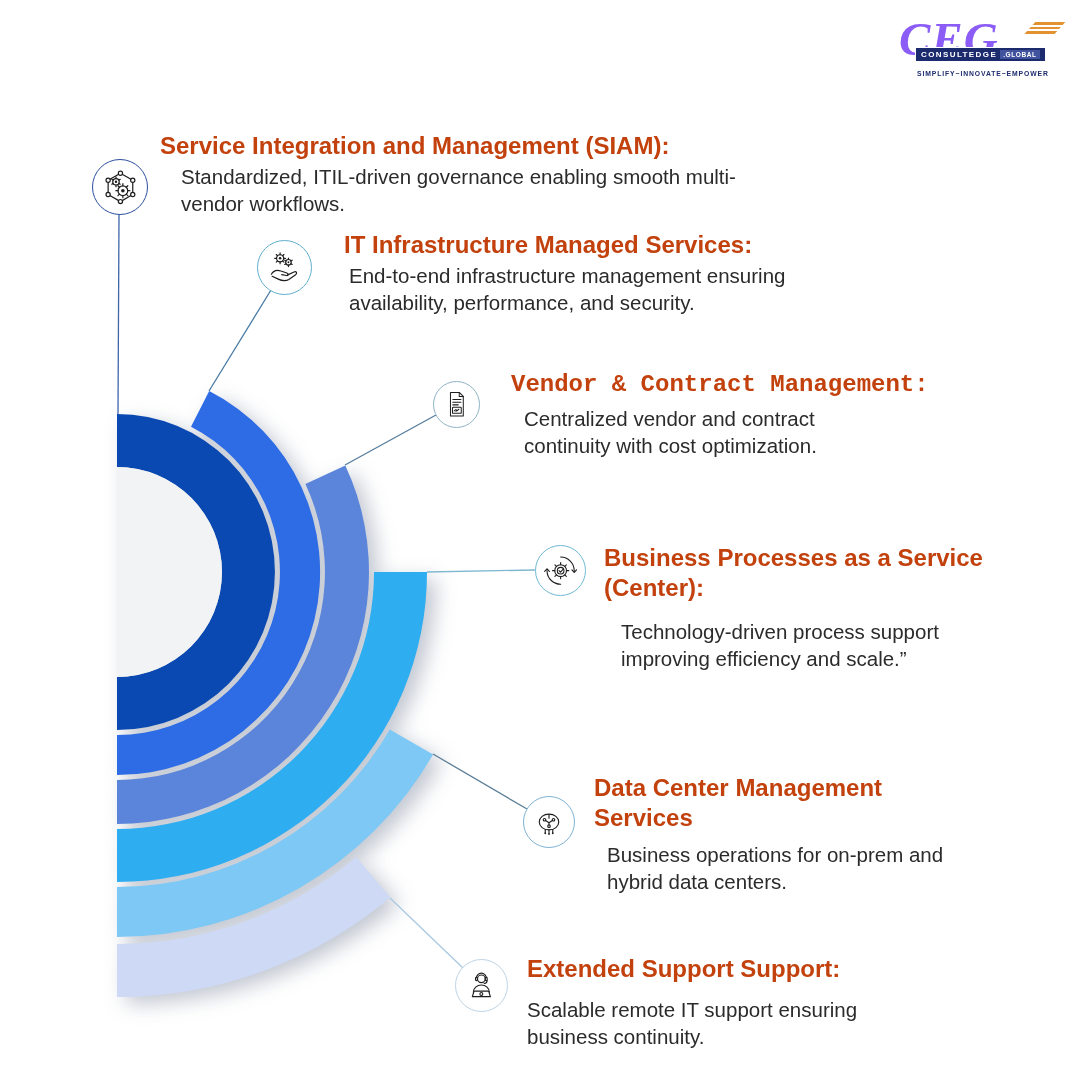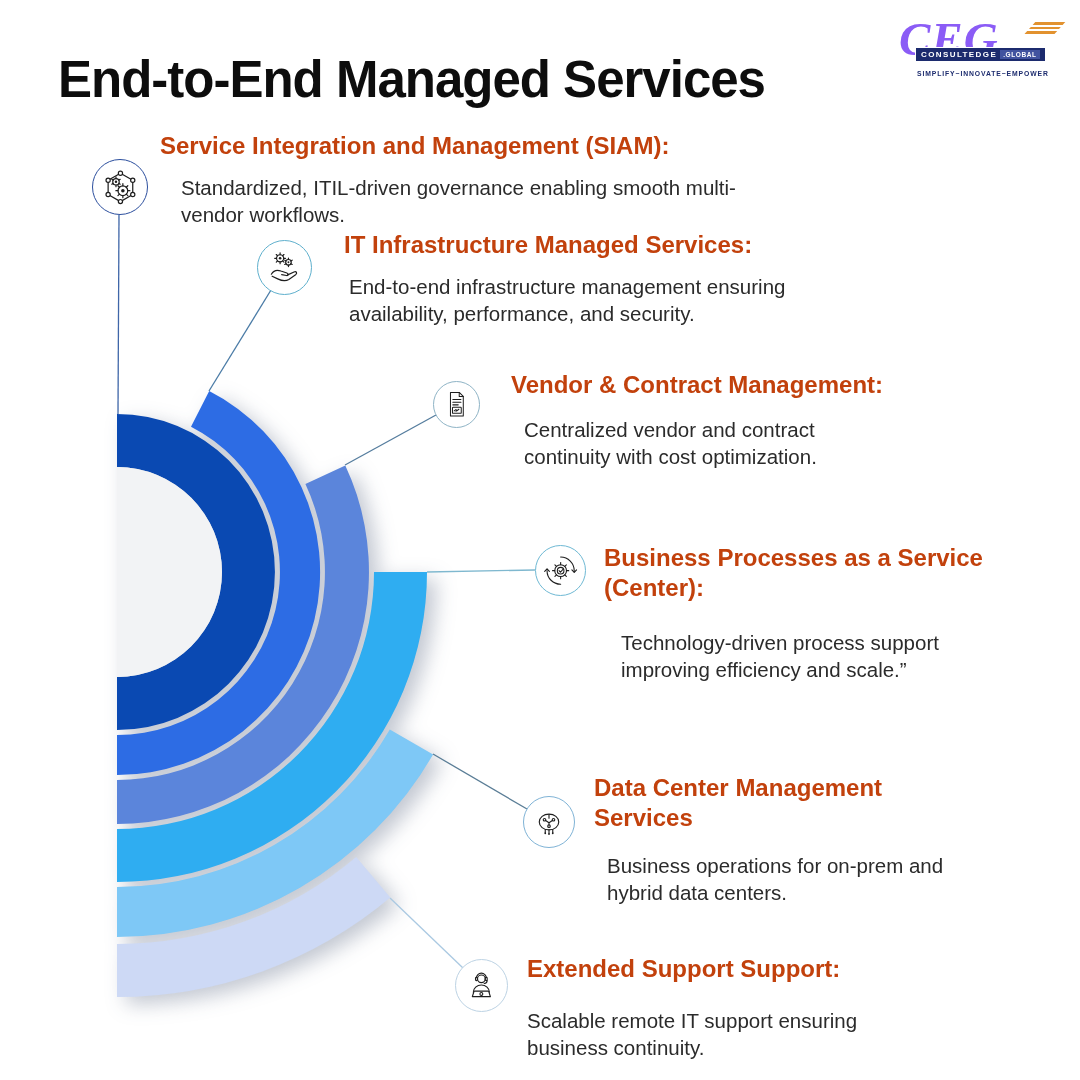--- a/index.html
+++ b/index.html
@@ -33,44 +33,43 @@
   .ic1{left:92px; top:159px;width:56px;height:56px;}
   .ic2{left:257px;top:240px;width:55px;height:55px;}
   .ic3{left:433px;top:381px;width:47px;height:47px;}
   .ic4{left:535px;top:545px;width:51px;height:51px;}
   .ic5{left:523px;top:796px;width:52px;height:52px;}
   .ic6{left:455px;top:959px;width:53px;height:53px;}
   .icon-circle svg{width:72%;height:72%;}
 
   
   .item-title{position:absolute;font-size:24px;font-weight:600;color:#c2410c;line-height:1.25;}
-  .item-desc {position:absolute;font-size:20.5px;font-weight:400;color:#2b2b2b;line-height:1.34;margin-top:11px;}
+  .item-desc {position:absolute;font-size:20.5px;font-weight:400;color:#2b2b2b;line-height:1.34;}
   .t1{left:160px;top:131px;width:600px;}
   .d1{left:181px;top:163px;width:585px;}
   .t2{left:344px;top:230px;width:500px;}
   .d2{left:349px;top:262px;width:462px;}
-  .t3{left:511px;top:370px;width:420px;}
+  .t3{left:511px;top:370px;width:420px;font-family:Liberation Mono, monospace;}
   .d3{left:524px;top:405px;width:345px;}
   .t4{left:604px;top:543px;width:400px;}
   .d4{left:621px;top:618px;width:350px;}
   .t5{left:594px;top:773px;width:340px;}
   .d5{left:607px;top:841px;width:370px;}
   .t6{left:527px;top:954px;width:420px;}
   .d6{left:527px;top:996px;width:350px;}
 
   .lineart{stroke:#1e1e1e;stroke-width:1.5;fill:none;stroke-linecap:round;stroke-linejoin:round;}
   .fillart{fill:#1e1e1e;stroke:none;}
   .whitefill{fill:#ffffff;}
 </style>
 </head>
 <body>
 
 <div id="canvas">
 
-  <div class="page-title">End-to-End Managed Services</div>
 
   <div class="logo">
     <div class="logo-letters">CEG</div>
     <div class="logo-stripes">
         <span></span>
         <span></span>
         <span></span>
       </div>
     <div class="logo-banner">
       <span>CONSULTEDGE</span><span class="suffix">.GLOBAL</span>

